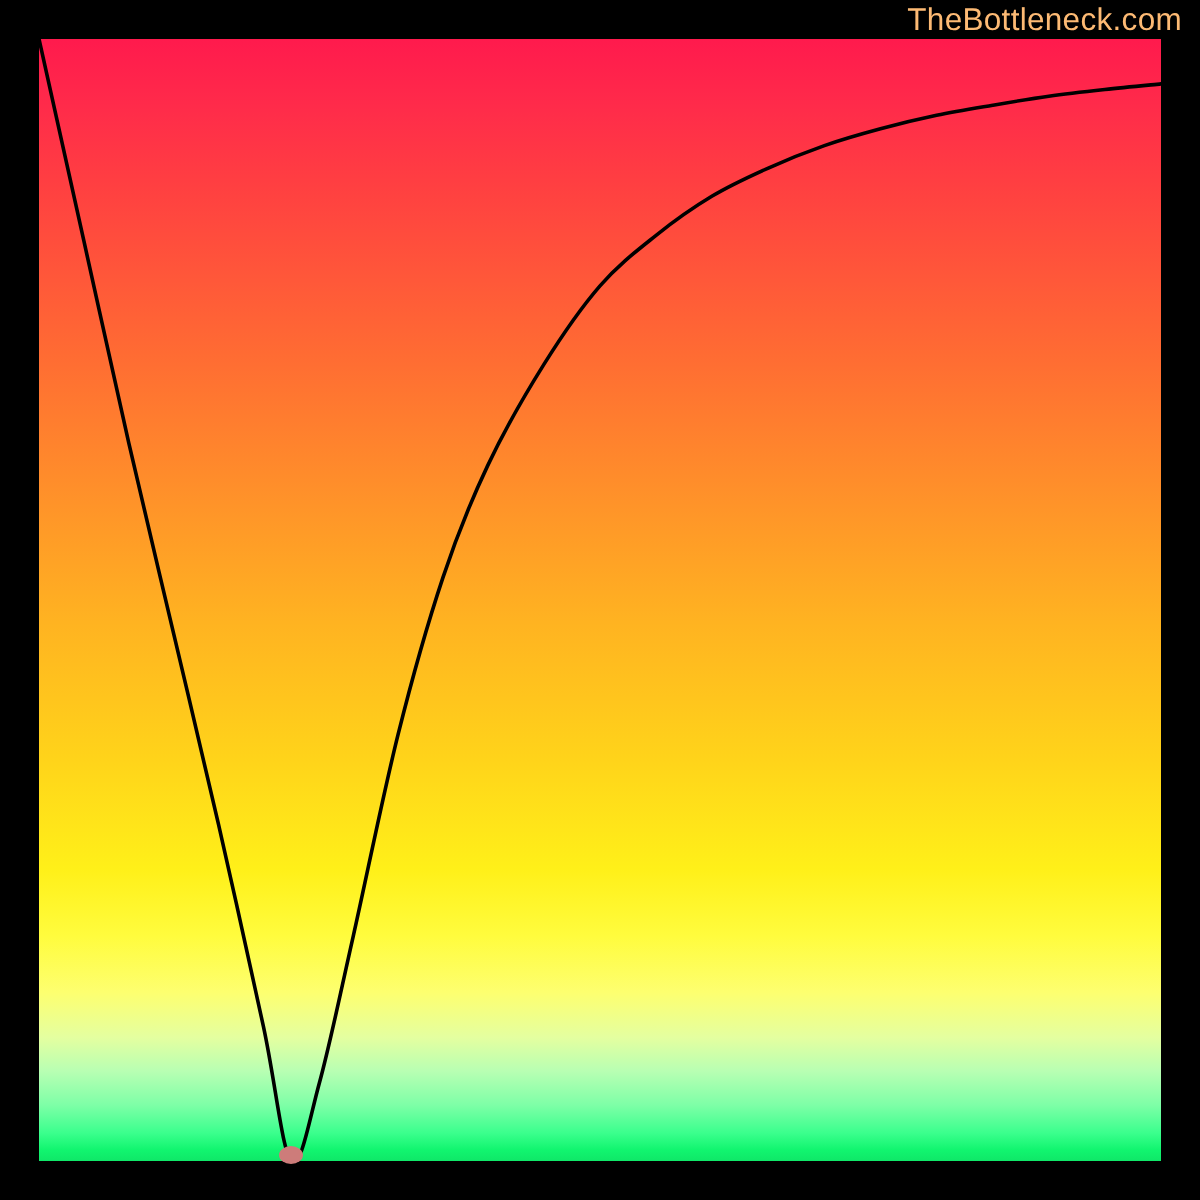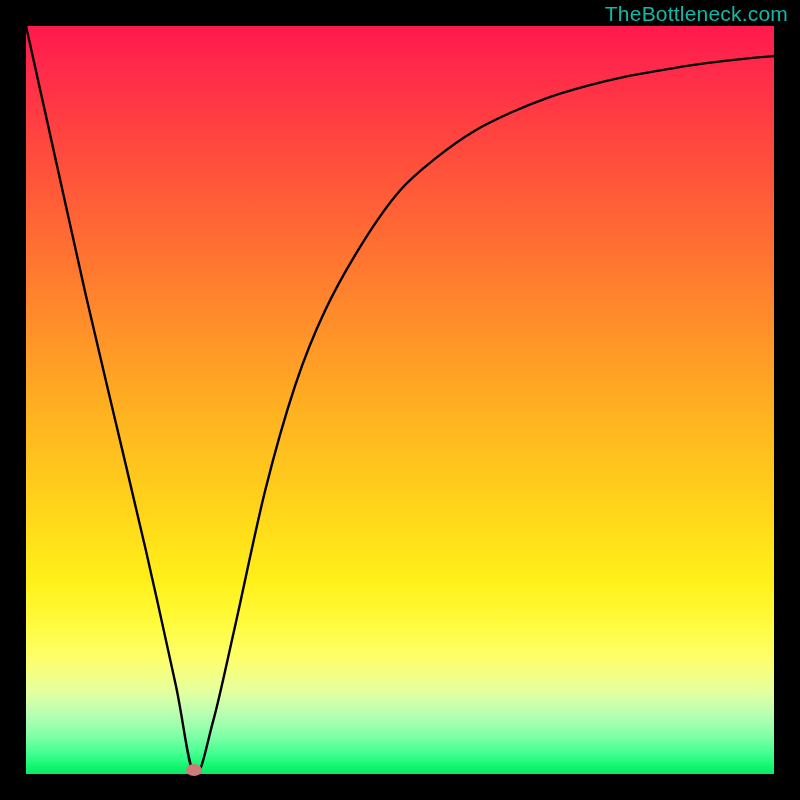--- a/index.html
+++ b/index.html
@@ -41,21 +41,21 @@
       #7effa7 95%,
       #3bff8d 97.5%,
       #11f56f 99%,
       #0fe768 100%
     );
   }
   .watermark {
     position: absolute;
     top: 2px;
     right: 12px;
-    color: #14b8a6;
+    color: #fdba74;
     font-size: 21px;
     letter-spacing: 0.2px;
     font-weight: 500;
     z-index: 5;
     user-select: none;
   }
   .curve-svg {
     position: absolute;
     top: 0;
     left: 0;

